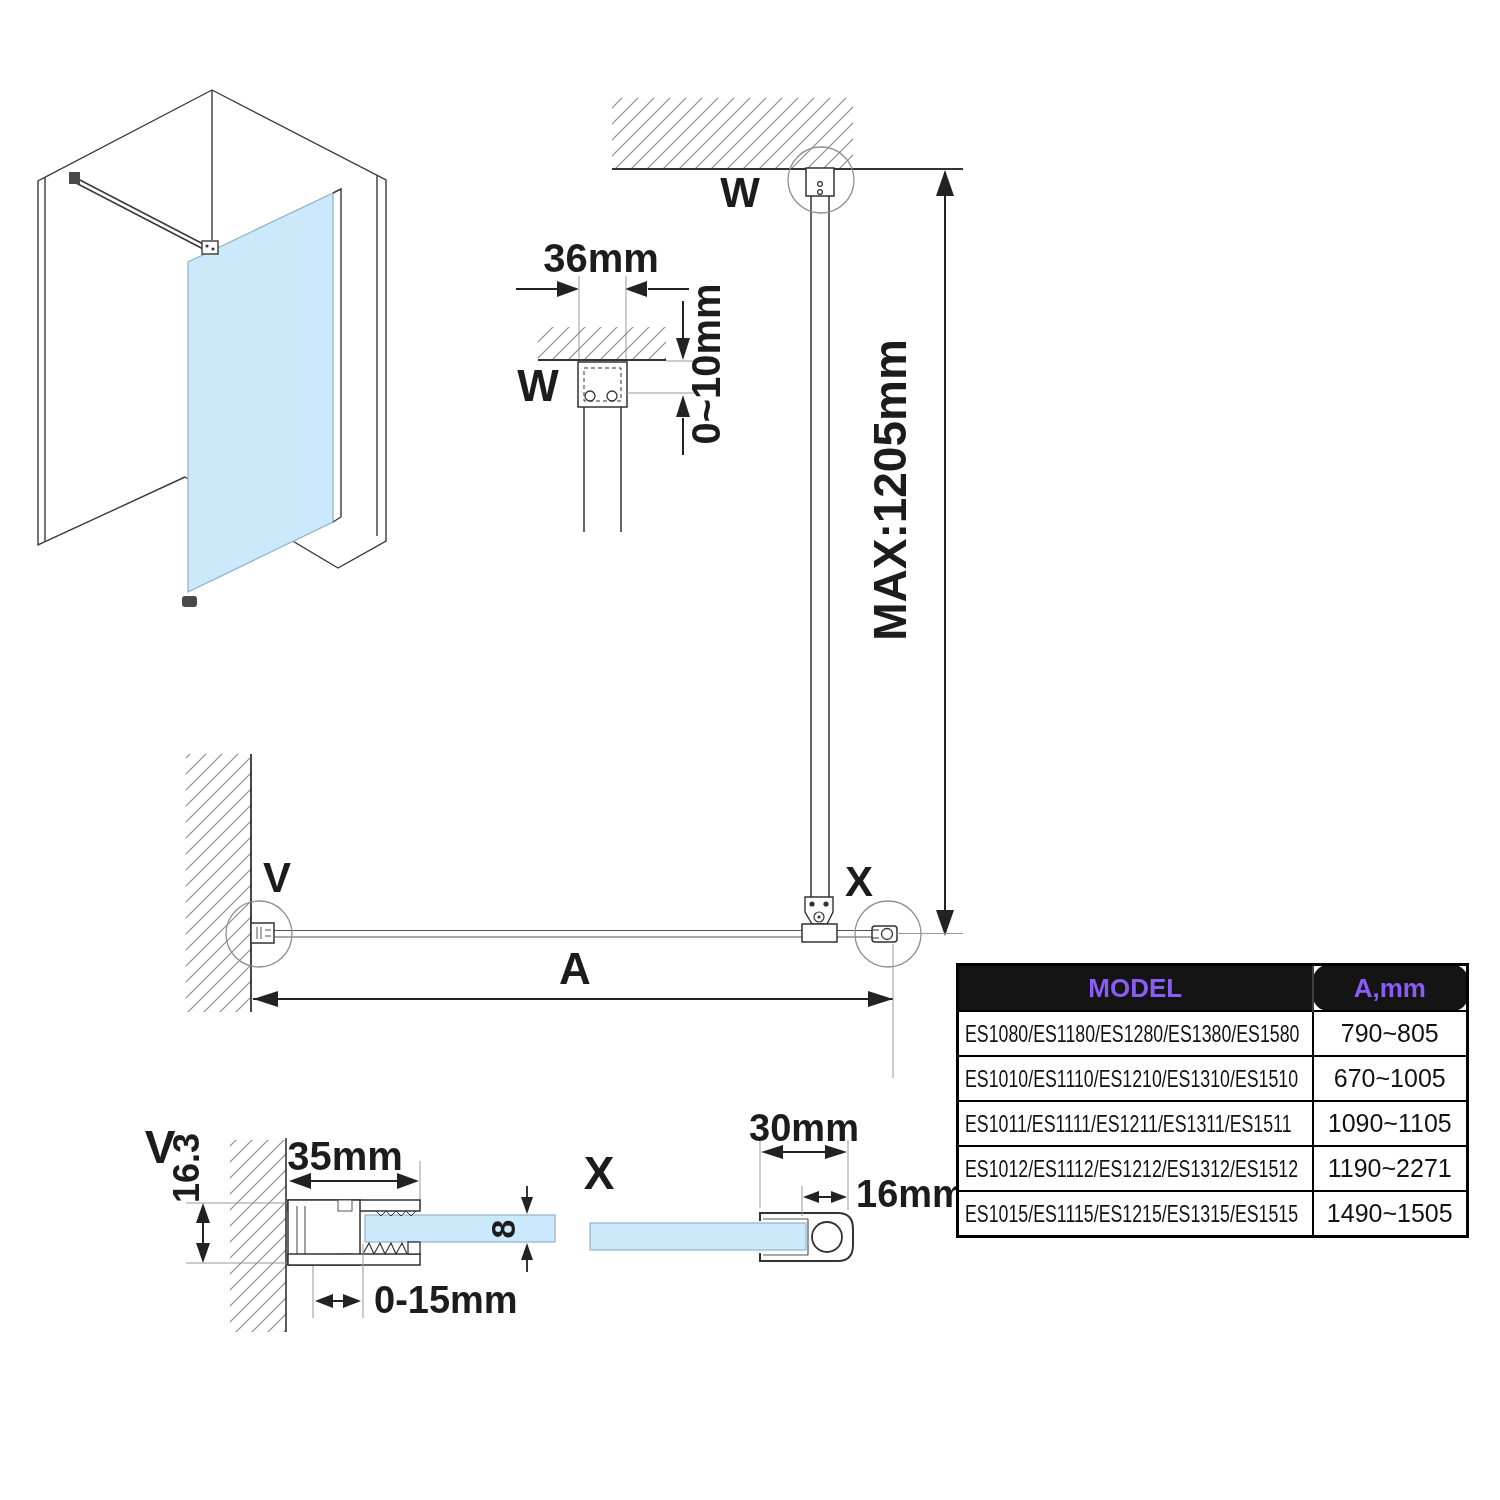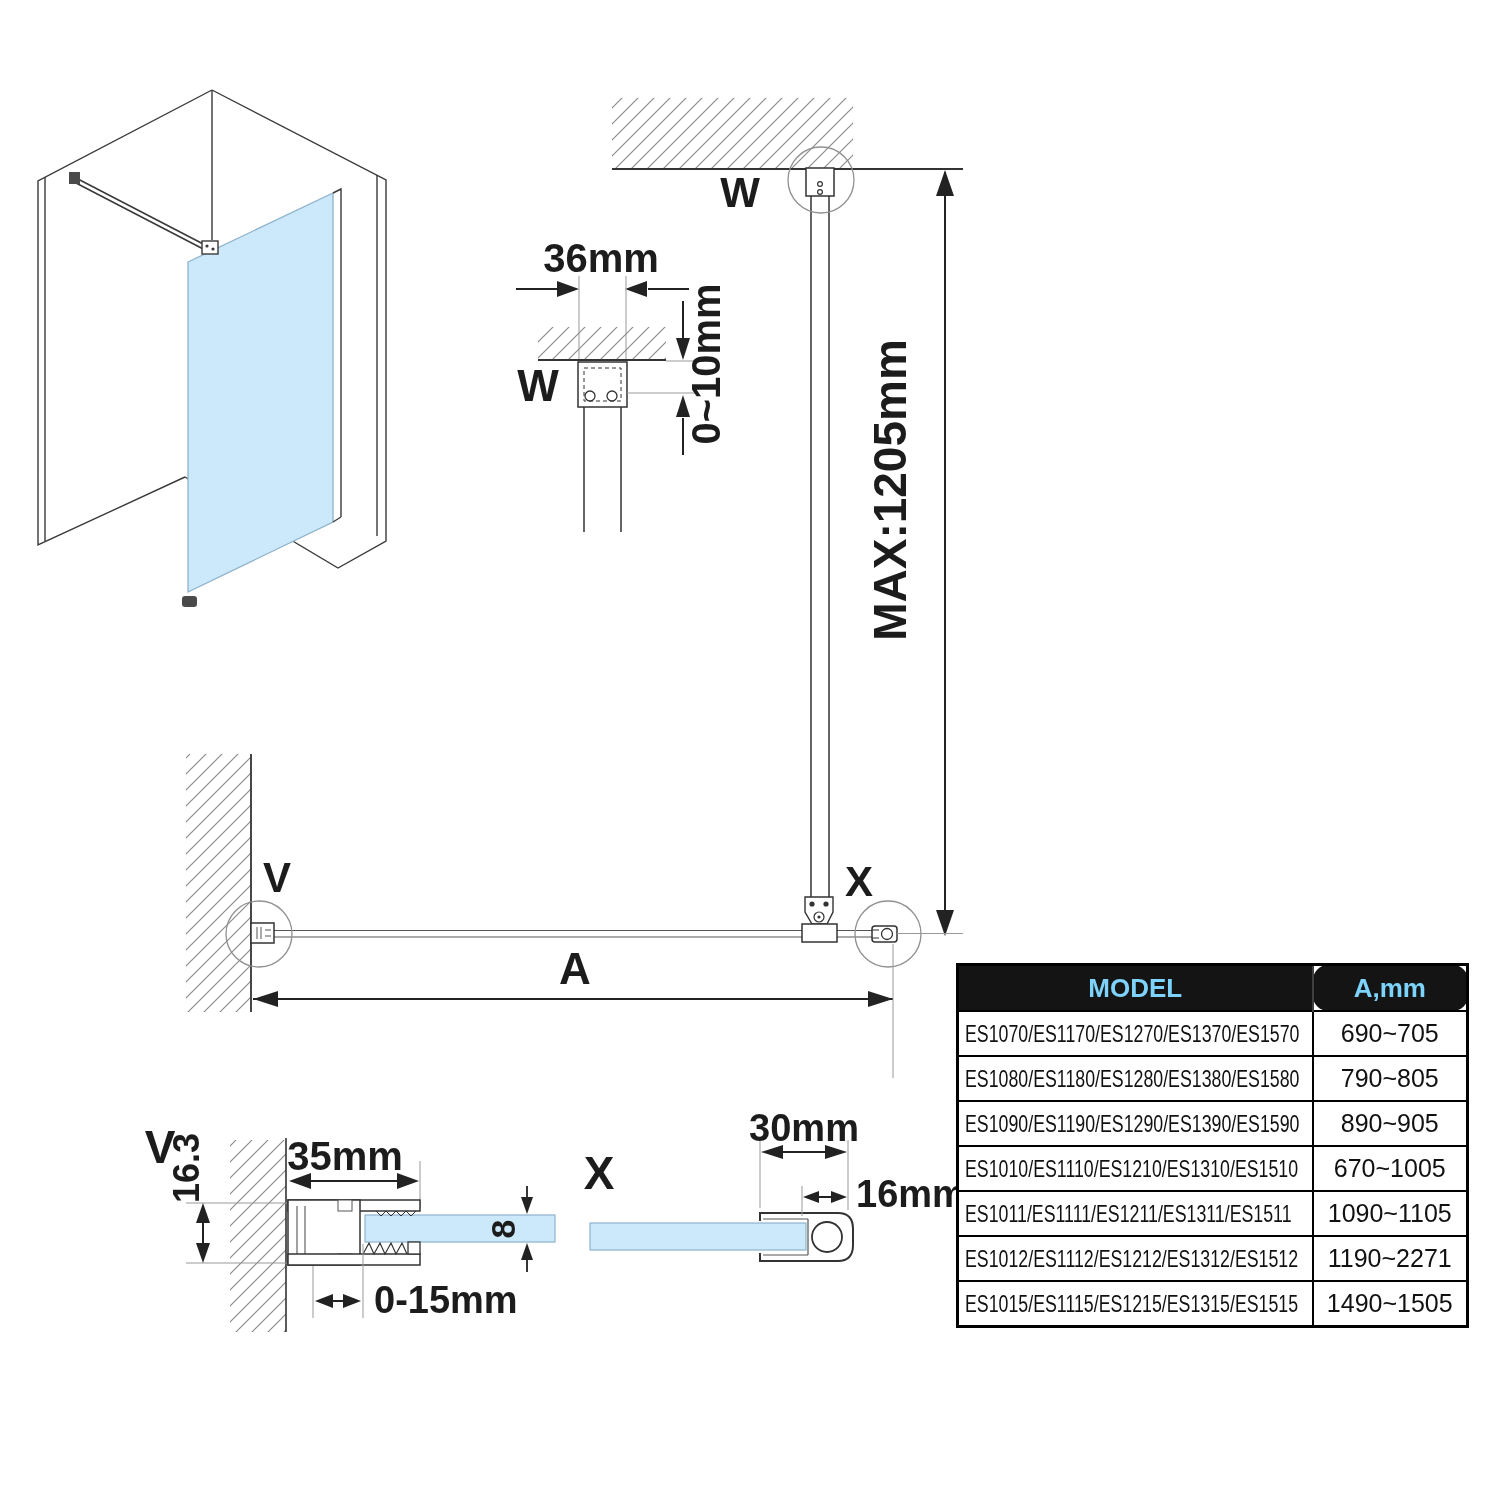--- a/index.html
+++ b/index.html
@@ -11,21 +11,21 @@
   .lbl46{font-size:46px;font-weight:bold;}
   .dim46{font-size:46px;font-weight:bold;}
   .dim40{font-size:40px;font-weight:bold;}
   .dim38{font-size:38px;font-weight:bold;}
   .dim36{font-size:36px;font-weight:bold;}
   .dim34{font-size:34px;font-weight:bold;}
   .lblA{font-size:44px;font-weight:600;}
 
   .table-wrap{position:absolute;left:956px;top:963px;width:510px;}
   table.models{border-collapse:collapse;width:510px;table-layout:fixed;border:3px solid #000;}
-  table.models th{height:42px;background:#141414;color:#7dd3fc;font-size:26px;font-weight:bold;
+  table.models th{height:42px;background:#141414;color:#8b5cf6;font-size:26px;font-weight:bold;
                   font-family:"Liberation Sans",sans-serif;}
   table.models th.col-a{border-left:2px solid #3f3f3f;border-radius:15px;}
   table.models td{height:41px;border:2px solid #000;background:#ffffff;color:#111;
                   font-family:"Liberation Sans",sans-serif;overflow:hidden;}
   td.model-cell{padding-left:6px;font-size:24px;white-space:nowrap;}
   td.a-cell{text-align:center;font-size:25px;border-left:2.5px solid #000;}
   .mtext{display:inline-block;transform:scaleX(0.74);transform-origin:0 50%;white-space:nowrap;}
 </style>
 </head>
 <body>
@@ -208,30 +208,22 @@
           <col style="width:155px">
         </colgroup>
       <thead>
         <tr>
           <th>MODEL</th>
           <th class="col-a">A,mm</th>
         </tr>
       </thead>
       <tbody>
         <tr>
-            <td class="model-cell"><span class="mtext">ES1070/ES1170/ES1270/ES1370/ES1570</span></td>
-            <td class="a-cell">690~705</td>
-          </tr>
-        <tr>
             <td class="model-cell"><span class="mtext">ES1080/ES1180/ES1280/ES1380/ES1580</span></td>
             <td class="a-cell">790~805</td>
-          </tr>
-        <tr>
-            <td class="model-cell"><span class="mtext">ES1090/ES1190/ES1290/ES1390/ES1590</span></td>
-            <td class="a-cell">890~905</td>
           </tr>
         <tr>
             <td class="model-cell"><span class="mtext">ES1010/ES1110/ES1210/ES1310/ES1510</span></td>
             <td class="a-cell">670~1005</td>
           </tr>
         <tr>
             <td class="model-cell"><span class="mtext">ES1011/ES1111/ES1211/ES1311/ES1511</span></td>
             <td class="a-cell">1090~1105</td>
           </tr>
         <tr>

